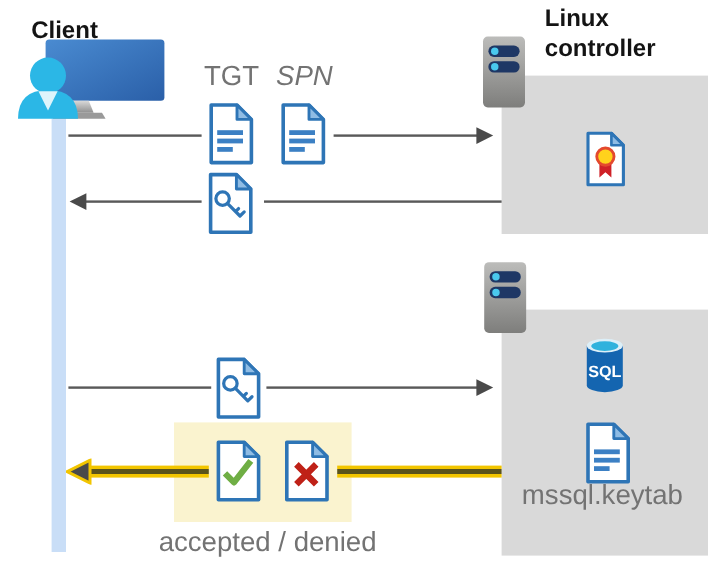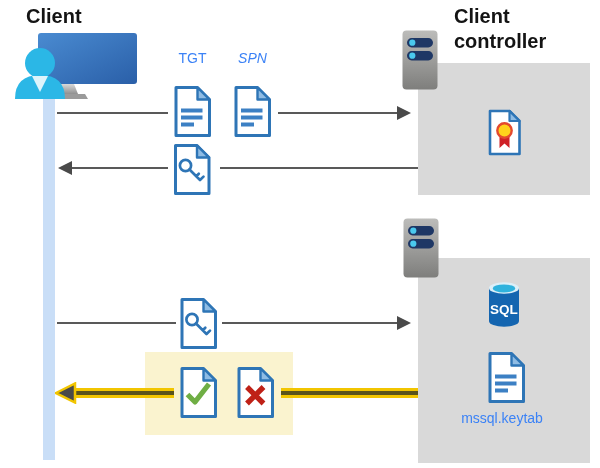--- a/index.html
+++ b/index.html
@@ -1,40 +1,40 @@
 <!DOCTYPE html>
 <html><head>
 <meta charset="utf-8">
 <style>
   html,body{margin:0;padding:0;background:#fff;}
   .stage{position:relative;width:600px;height:468px;background:#ffffff;
          font-family:"Liberation Sans",sans-serif;overflow:hidden;}
   .abs{position:absolute;}
   .heading{font-size:20px;font-weight:700;color:#141414;line-height:25px;}
-  .caption{font-size:14px;color:#3b82f6;}
+  .caption{font-size:23px;color:#737373;}
   .center{text-align:center;}
 
   
-  #client-label{left:26px;top:4px;}
+  #client-label{left:26px;top:14px;}
   #client-icon{left:8px;top:30px;}
   #timeline{left:43px;top:98px;width:12px;height:362px;background:#c9def7;}
 
   
   #dc-server-icon{left:402px;top:30px;}
   #dc-label{left:454px;top:4px;width:132px;}
   #dc-box{left:418px;top:63px;width:172px;height:132px;background:#d9d9d9;}
   #cert-icon{left:486px;top:109px;}
 
   
   #linux-server-icon{left:403px;top:218px;}
   #linux-label{left:454px;top:222px;white-space:nowrap;}
   #linux-box{left:418px;top:258px;width:172px;height:205px;background:#d9d9d9;}
   #sql-icon{left:487px;top:280px;}
   #keytab-doc{left:484px;top:351px;}
-  #keytab-label{left:418px;top:410px;width:168px;}
+  #keytab-label{left:418px;top:399px;width:168px;}
 
   
   #tgt-label{left:170px;top:50px;width:45px;}
   #spn-label{left:230px;top:50px;width:45px;font-style:italic;}
   #tgt-doc{left:170px;top:85px;}
   #spn-doc{left:230px;top:85px;}
   #key-doc-1{left:169px;top:143px;}
   #key-doc-2{left:176px;top:297px;}
   #check-doc{left:176px;top:366px;}
   #x-doc{left:233px;top:366px;}
@@ -122,21 +122,21 @@
       <stop offset="0" stop-color="#bcbcba"></stop>
           <stop offset="1" stop-color="#7e7e7c"></stop>
     </linearGradient>
       </defs>
     <rect x="0.5" y="0.5" width="35" height="59" rx="4" fill="url(#srv1)"></rect>
     <rect x="5" y="8" width="26" height="9.5" rx="4.7" fill="#1e3765"></rect>
     <circle cx="10.3" cy="12.7" r="3.1" fill="#4ac9ee"></circle>
     <rect x="5" y="21" width="26" height="9.5" rx="4.7" fill="#1e3765"></rect>
     <circle cx="10.3" cy="25.7" r="3.1" fill="#4ac9ee"></circle>
   </svg>
-  <div class="abs heading" id="dc-label">Client controller</div>
+  <div class="abs heading" id="dc-label">Linux controller</div>
   <svg class="abs" id="cert-icon" width="37" height="47" viewBox="0 0 37 47">
     <path d="M4 2 H23.5 L33.5 12 V45 H4 Z" fill="#ffffff" stroke="#2e75b6" stroke-width="2.6" stroke-linejoin="round"></path>
     <path d="M23.5 2 V12 H33.5 Z" fill="#8fbce4" stroke="#2e75b6" stroke-width="2.2" stroke-linejoin="round"></path>
     <polygon points="13.5,25 13.5,39 18.5,34.5 23.5,39 23.5,25" fill="#cf2127"></polygon>
     <circle cx="18.5" cy="21.5" r="7.2" fill="#ffd21c" stroke="#e4492e" stroke-width="2.4"></circle>
   </svg>
 
   <svg class="abs" id="linux-server-icon" width="36" height="60" viewBox="0 0 36 60">
     <defs>
         <linearGradient id="srv2" x1="0" y1="0" x2="0" y2="1">
@@ -207,14 +207,15 @@
     <path d="M27.5 2.5 V14.5 H39.5 Z" fill="#8fbce4" stroke="#2e75b6" stroke-width="2.4" stroke-linejoin="round"></path>
     <path d="M11.5 28.5 L19 36 L33 18" stroke="#6fae44" stroke-width="5.2" fill="none" stroke-linejoin="round"></path>
   </svg>
 
   <svg class="abs" id="x-doc" width="45" height="53" viewBox="0 0 45 53">
     <path d="M6 2.5 H27.5 L39.5 14.5 V50.5 H6 Z" fill="#fff" stroke="#2e75b6" stroke-width="3" stroke-linejoin="round"></path>
     <path d="M27.5 2.5 V14.5 H39.5 Z" fill="#8fbce4" stroke="#2e75b6" stroke-width="2.4" stroke-linejoin="round"></path>
     <path d="M14 21 L30.5 37.5 M30.5 21 L14 37.5" stroke="#bf2117" stroke-width="5.4" fill="none"></path>
   </svg>
 
+  <div class="abs caption center" id="result-label">accepted / denied</div>
 
 </div>
 
 </body></html>

